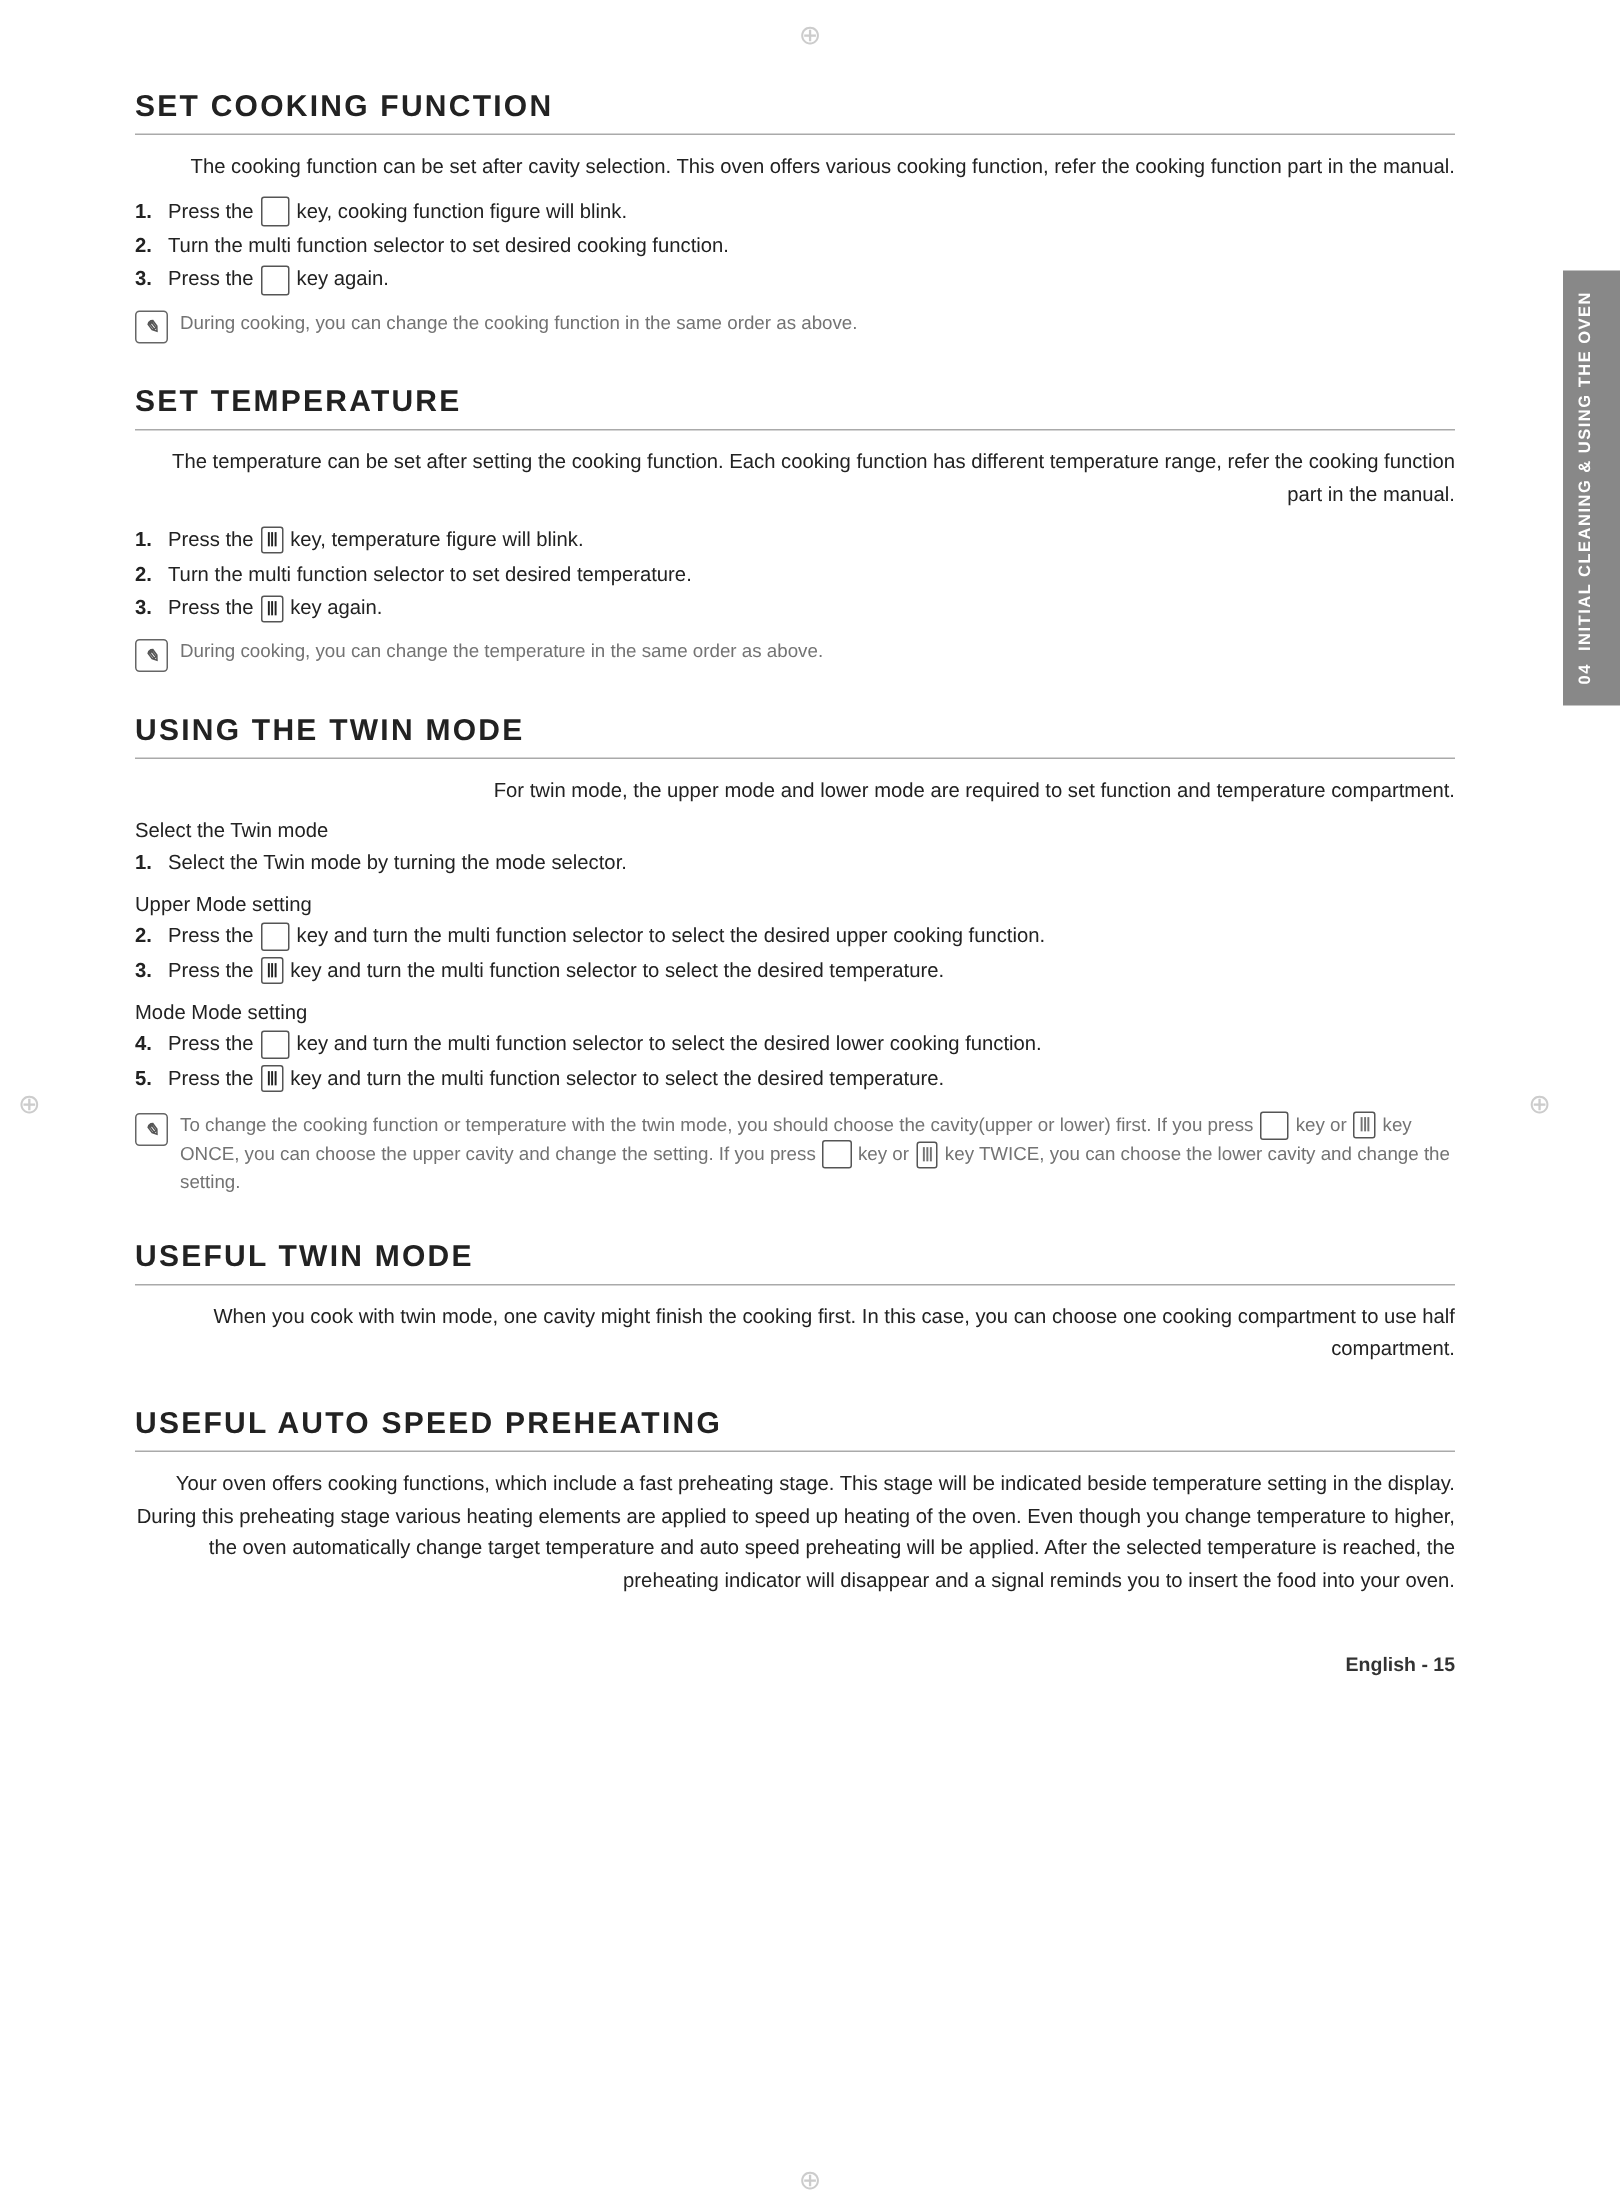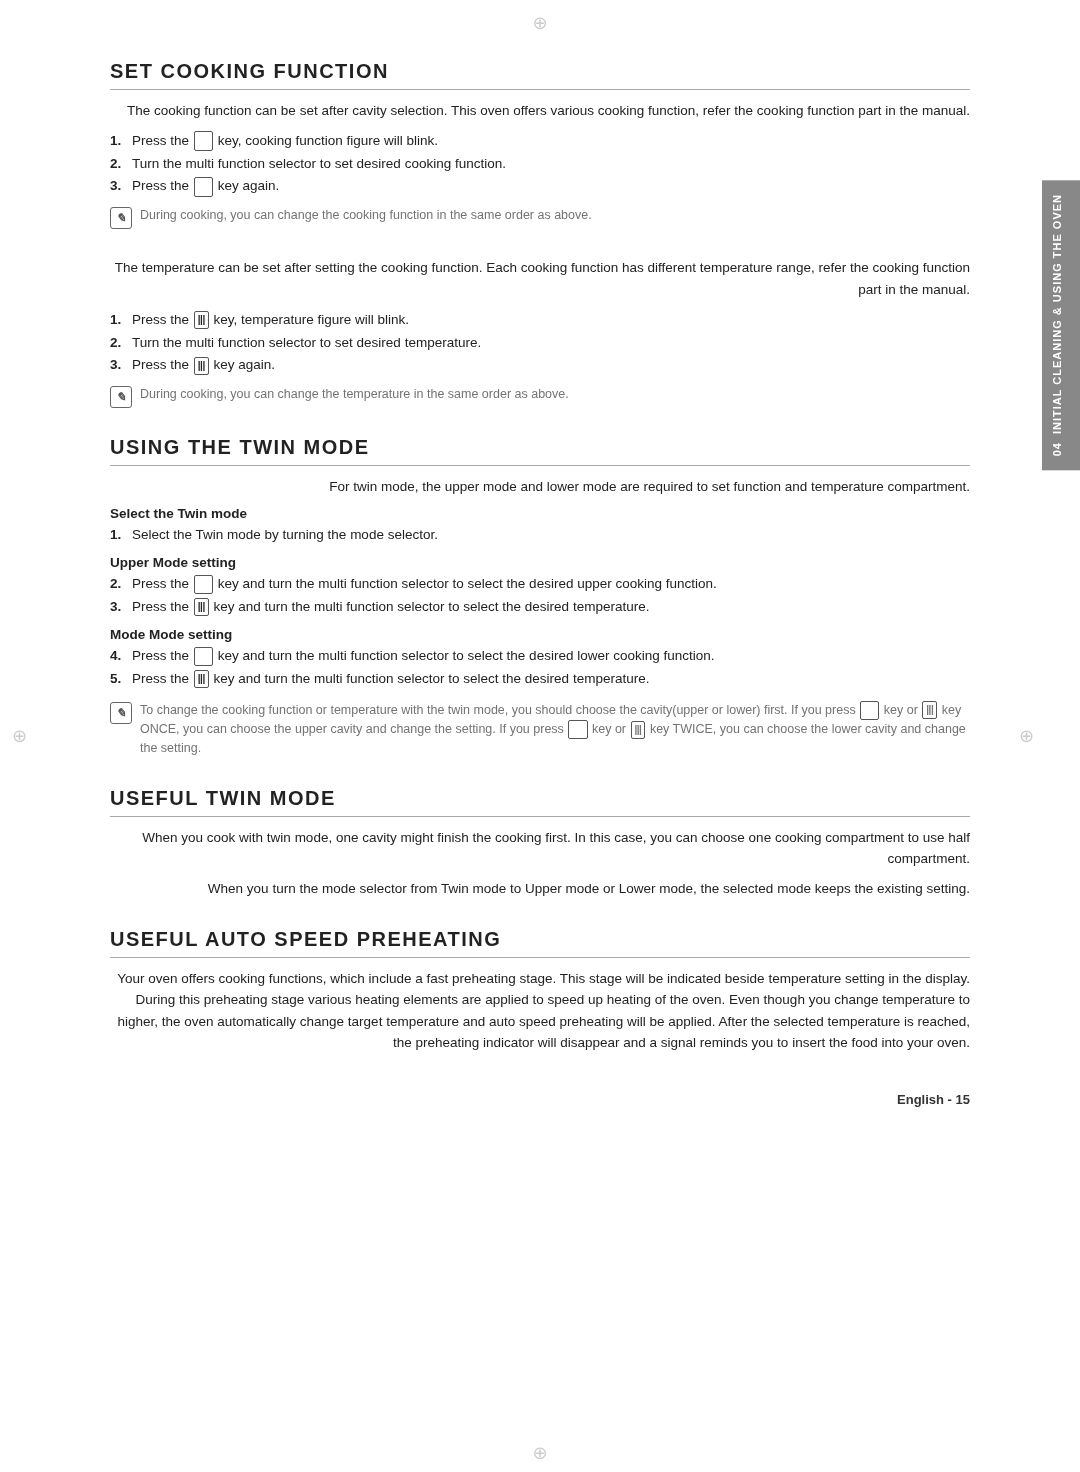--- a/index.html
+++ b/index.html
@@ -17,21 +17,20 @@
       display: flex;
       width: 1080px;
       min-height: 1472px;
       position: relative;
     }
 
     .main-content {
       flex: 1;
       padding: 60px 70px 60px 90px;
       margin-right: 40px;
-      margin-left: 20px;
     }
 
     
     .side-tab {
       position: absolute;
       right: 0;
       top: 180px;
       width: 38px;
       display: flex;
       flex-direction: column;
@@ -118,21 +117,21 @@
     }
 
     .note-text {
       font-size: 12.5px;
       line-height: 1.55;
       color: #737373;
     }
 
     
     .sub-heading {
-      font-weight: bold;
+      font-weight: normal;
       font-size: 13.5px;
       margin: 8px 0 3px 0;
     }
 
     
     .key-icon {
       display: inline-block;
       border: 1px solid #555;
       padding: 1px 4px;
       font-size: 11px;
@@ -210,20 +209,21 @@
       </ol>
       <div class="note-box">
         <span class="note-icon">
             <i>✎</i>
           </span>
         <span class="note-text">During cooking, you can change the cooking function in the same order as above.</span>
       </div>
     </div>
 
     <div class="section-block">
+      <div class="section-title">SET TEMPERATURE</div>
       <p class="section-intro">The temperature can be set after setting the cooking function. Each cooking function has different temperature range, refer the cooking function part in the manual.</p>
       <ol class="numbered-list">
         <li>
           <span class="num">1.</span>
           Press the <span class="key-icon-tall">|||</span> key, temperature figure will blink.
         </li>
         <li>
           <span class="num">2.</span>
           Turn the multi function selector to set desired temperature.
         </li>
@@ -282,21 +282,20 @@
           </span>
         <span class="note-text">
           To change the cooking function or temperature with the twin mode, you should choose the cavity(upper or lower) first. If you press <span class="key-icon">&nbsp;&nbsp;&nbsp;</span> key or <span class="key-icon-tall">|||</span> key ONCE, you can choose the upper cavity and change the setting. If you press <span class="key-icon">&nbsp;&nbsp;&nbsp;</span> key or <span class="key-icon-tall">|||</span> key TWICE, you can choose the lower cavity and change the setting.
         </span>
       </div>
     </div>
 
     <div class="section-block">
       <div class="section-title">USEFUL TWIN MODE</div>
       <p class="section-intro">When you cook with twin mode, one cavity might finish the cooking first. In this case, you can choose one cooking compartment to use half compartment.</p>
-      <p class="section-intro" style="margin-top:6px;">When you turn the mode selector from Twin mode to Upper mode or Lower mode, the selected mode keeps the existing setting.</p>
     </div>
 
     <div class="section-block">
       <div class="section-title">USEFUL AUTO SPEED PREHEATING</div>
       <p class="section-intro">Your oven offers cooking functions, which include a fast preheating stage. This stage will be indicated beside temperature setting in the display. During this preheating stage various heating elements are applied to speed up heating of the oven. Even though you change temperature to higher, the oven automatically change target temperature and auto speed preheating will be applied. After the selected temperature is reached, the preheating indicator will disappear and a signal reminds you to insert the food into your oven.</p>
     </div>
 
     <div class="page-footer">
       <strong>English - 15</strong>
     </div>

